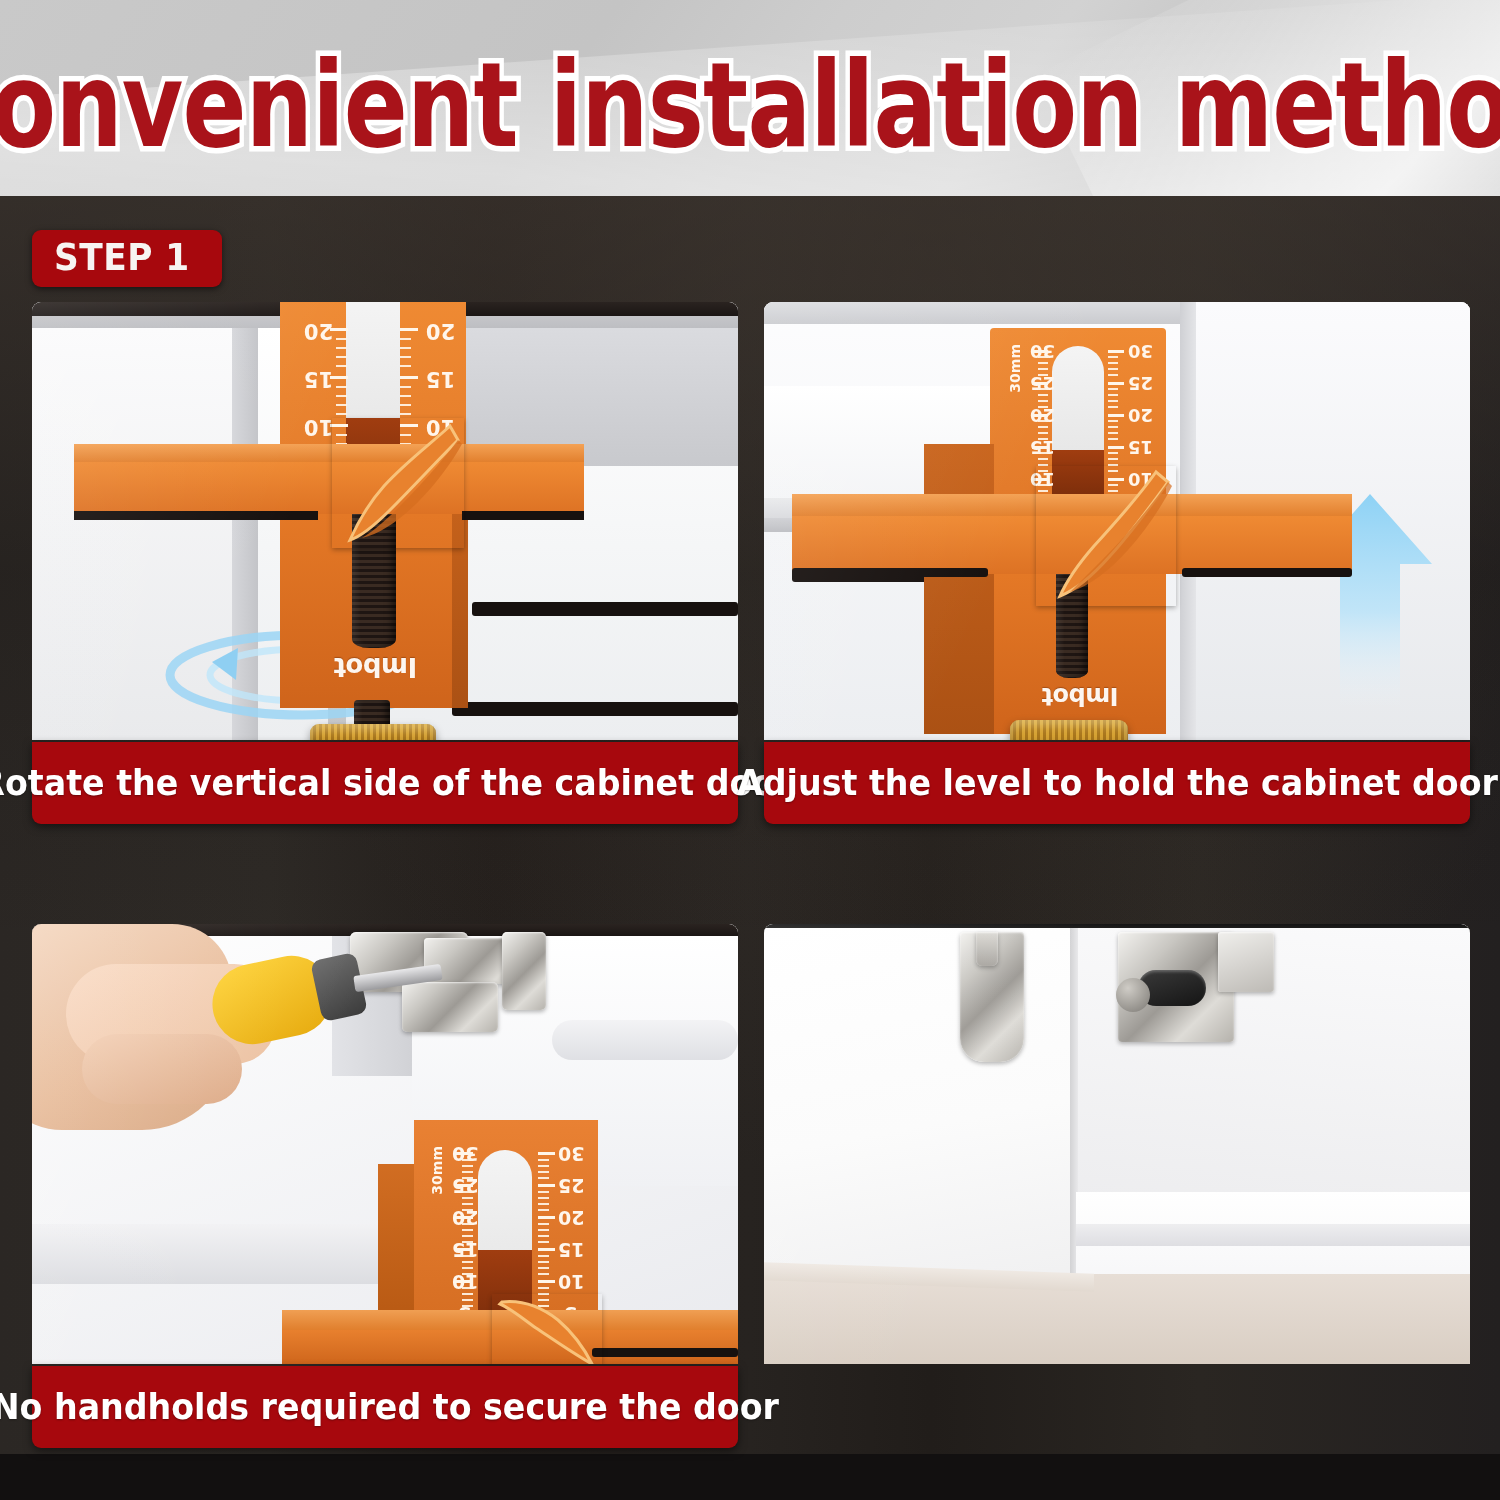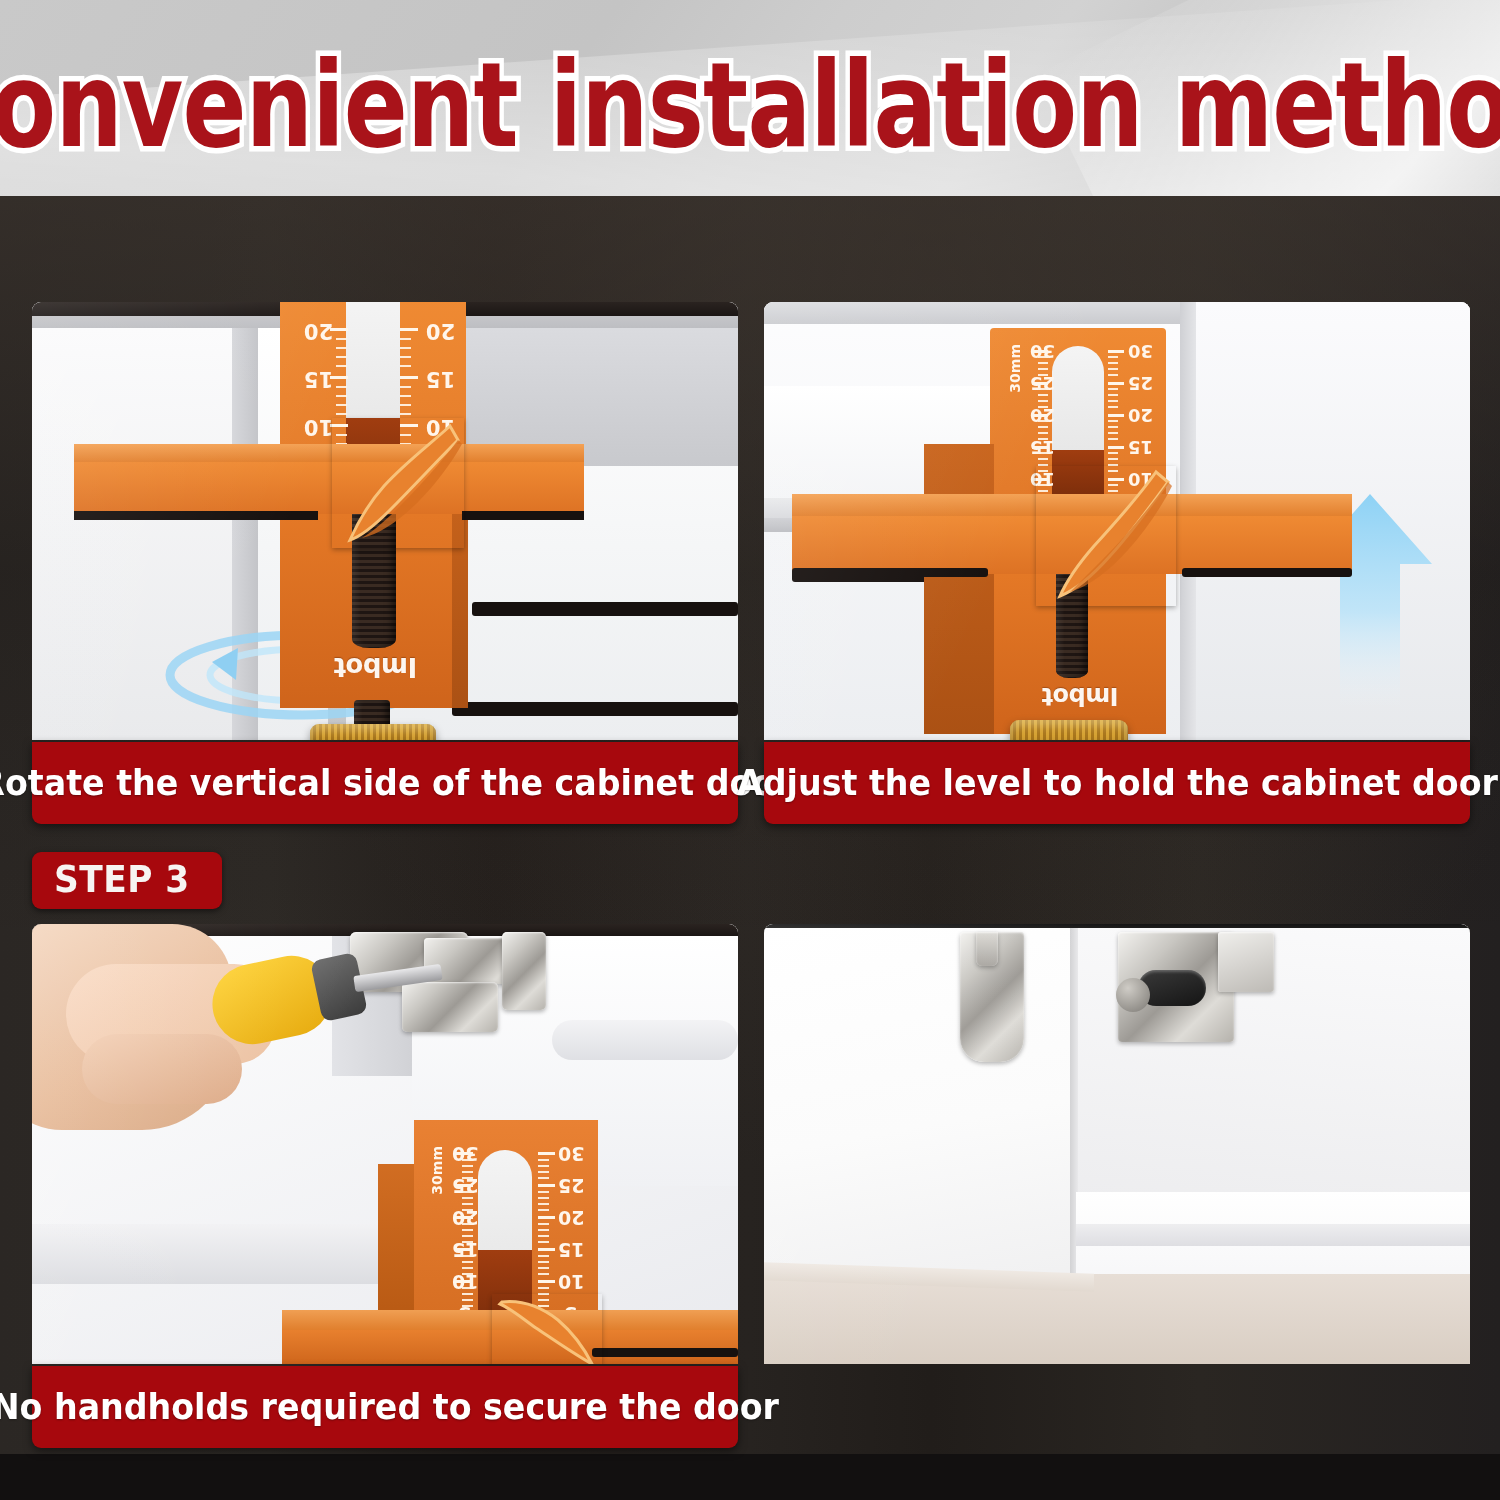--- a/index.html
+++ b/index.html
@@ -209,20 +209,23 @@
     <div class="sheen"></div>
     <div class="title">Convenient installation method</div>
   </div>
 
   <div class="body-bg"></div>
   <div class="footer-bg"></div>
 
   <div class="grid">
 
     <div class="cell c1">
+      <div class="badge">
+        <span>STEP 1</span>
+      </div>
 
       <div class="photo">
         <div class="scene">
 
           <div class="panel-white" style="left:0;top:0;width:706px;height:438px;"></div>
           <div class="panel-gray" style="left:0;top:0;width:706px;height:26px;background:linear-gradient(180deg,#cfcfd2,#bdbec2);"></div>
           <div class="panel-dk" style="left:0;top:0;width:706px;height:14px;"></div>
           <div class="panel-white" style="left:0;top:26px;width:200px;height:412px;background:linear-gradient(180deg,#fbfbfc,#e9eaec);"></div>
           <div class="panel-gray" style="left:200px;top:26px;width:26px;height:412px;background:linear-gradient(90deg,#d6d7db,#c3c4c8);"></div>
           <div class="panel-white" style="left:226px;top:26px;width:480px;height:412px;background:linear-gradient(180deg,#ffffff,#eceef0);"></div>
@@ -469,23 +472,20 @@
           <div class="gloss"></div>
         </div>
       </div>
 
       <div class="caption">
         <span>Adjust the level to hold the cabinet door</span>
       </div>
     </div>
 
     <div class="cell c3">
-      <div class="badge">
-        <span>STEP 3</span>
-      </div>
 
       <div class="photo">
         <div class="scene">
           <div class="panel-white" style="left:0;top:0;width:706px;height:440px;background:linear-gradient(160deg,#ffffff,#e9eaee);"></div>
           <div class="panel-dk" style="left:0;top:0;width:706px;height:12px;"></div>
           <div class="panel-gray" style="left:300px;top:12px;width:80px;height:140px;background:linear-gradient(90deg,#e2e3e7,#d1d2d6);"></div>
           <div class="panel-white" style="left:380px;top:12px;width:326px;height:250px;background:linear-gradient(180deg,#ffffff,#f0f1f4);"></div>
           <div class="panel-gray" style="left:0;top:300px;width:420px;height:60px;background:linear-gradient(180deg,#f2f2f4,#dcdde1);"></div>
           <div class="panel-gray" style="left:520px;top:96px;width:186px;height:40px;background:linear-gradient(180deg,#f3f3f5,#dfe0e4);border-radius:20px;"></div>
 

